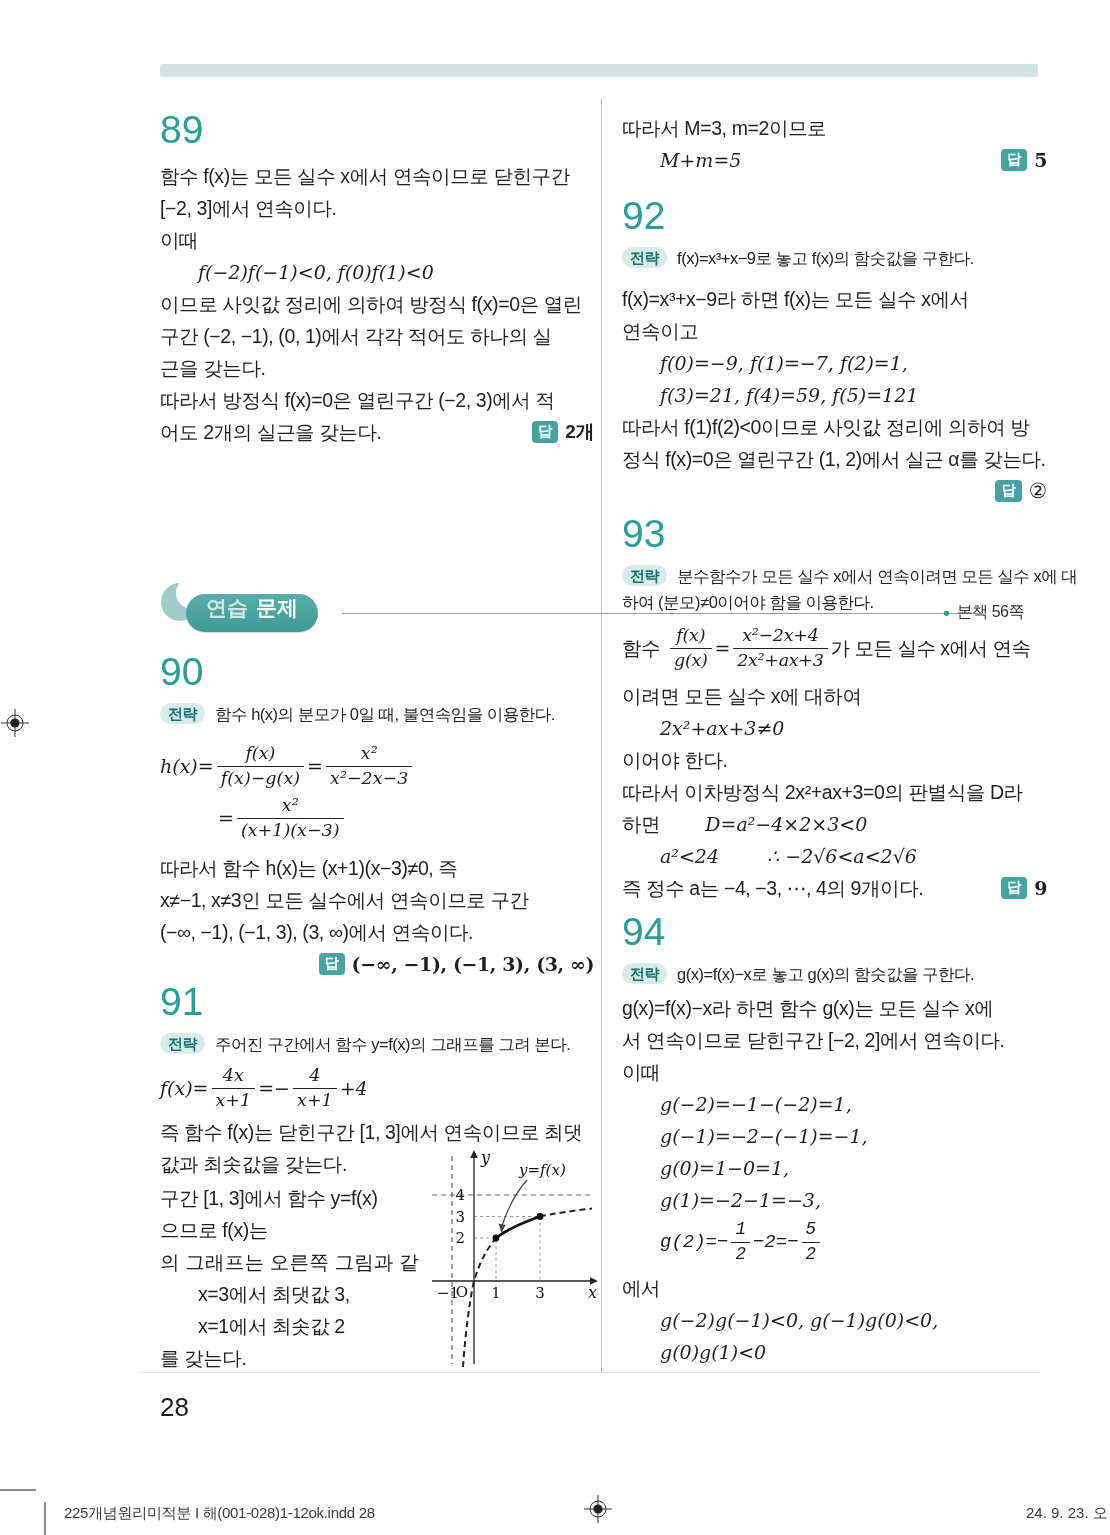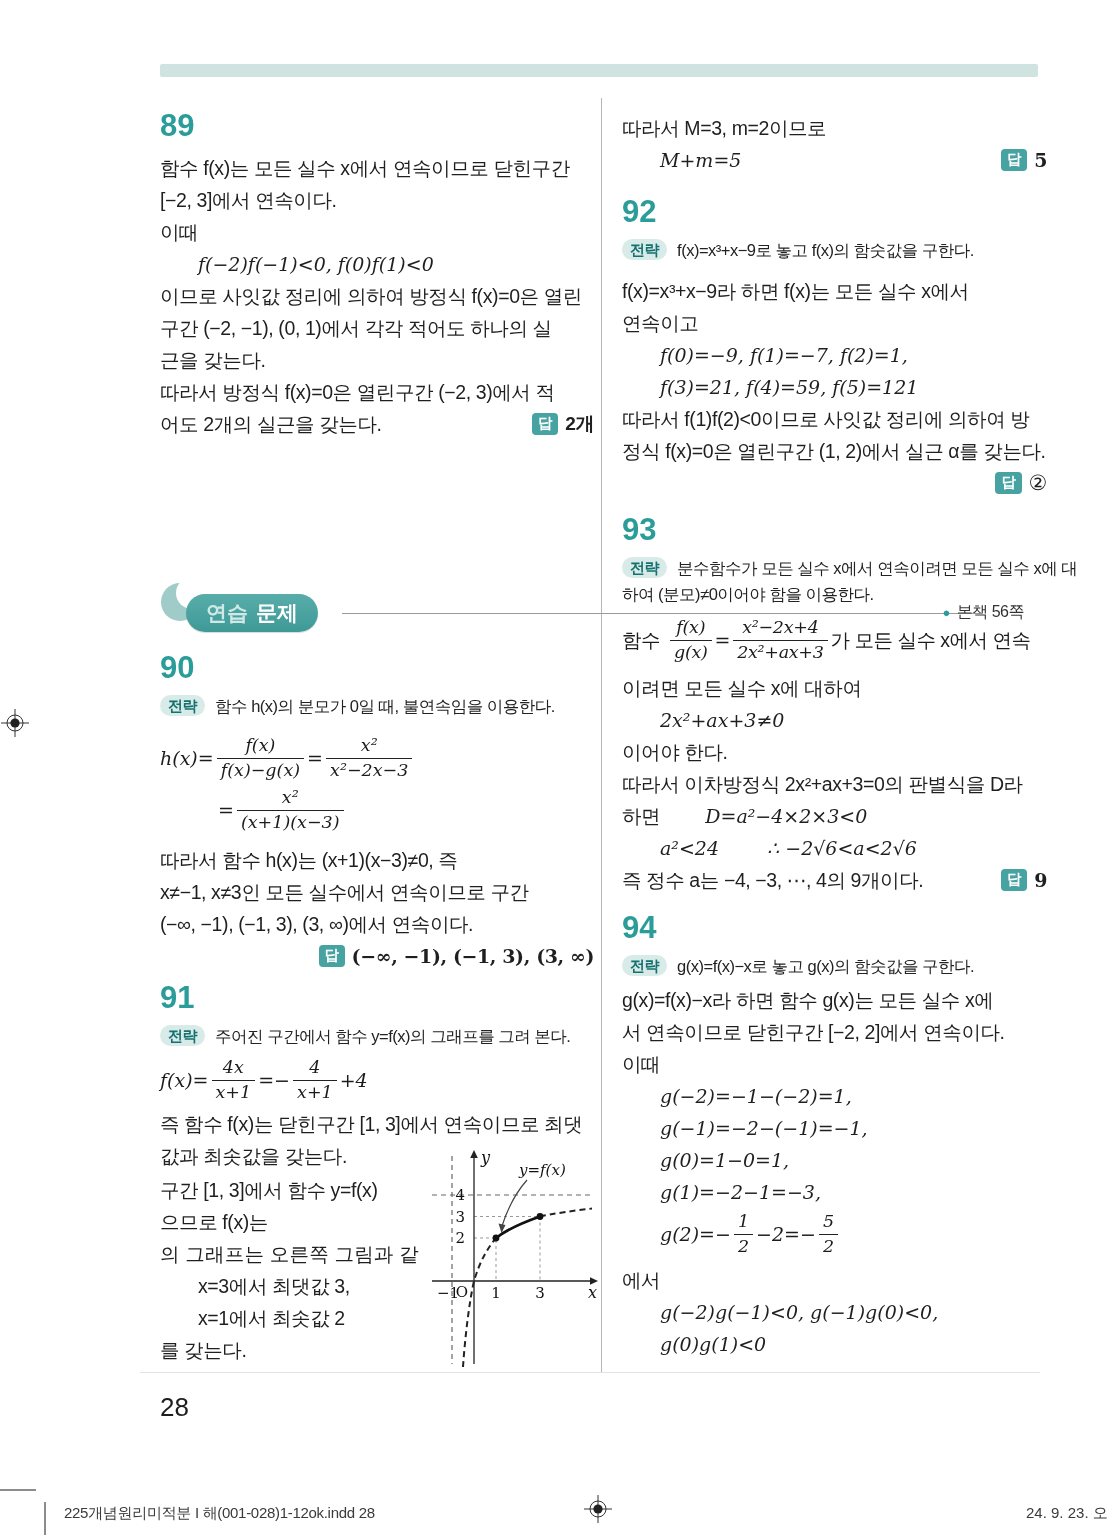--- a/index.html
+++ b/index.html
@@ -2,42 +2,42 @@
 <html><head>
 <meta charset="utf-8">
 <style>
   html,body{margin:0;padding:0;background:#fff;}
   .page{position:relative;width:1110px;height:1535px;background:#fff;overflow:hidden;
         font-family:"Liberation Sans","DejaVu Sans",sans-serif;color:#1f1f1f;}
   .topbar{position:absolute;left:160px;top:64px;width:878px;height:13px;background:#cfe4e1;border-radius:2px;}
   .coldiv{position:absolute;left:601px;top:98px;width:1px;height:1274px;background:#b7b7b7;}
   .botrule{position:absolute;left:140px;top:1372px;width:900px;height:1px;background:#e3e3e3;}
   .sec{position:absolute;width:434px;}
-  .pnum{font-size:31px;font-weight:bold;color:#2a9c99;line-height:1;margin-bottom:11px;}
+  .pnum{font-size:39px;font-weight:normal;color:#2a9c99;line-height:1;margin-bottom:11px;}
   .line{height:32px;line-height:32px;font-size:19.5px;letter-spacing:-0.4px;white-space:nowrap;color:#1f1f1f;}
   .mline{font-family:"DejaVu Serif","Liberation Serif",serif;font-style:italic;font-size:19px;letter-spacing:0;}
   .ml{margin-left:38px;}
   .strat{height:26px;line-height:24px;font-size:16.5px;letter-spacing:-0.5px;white-space:nowrap;color:#222;}
   .sbadge{display:inline-block;background:#d9ebe8;color:#15716f;border-radius:11px;padding:0 8px;
           font-weight:bold;font-size:15px;line-height:21px;margin-right:6px;vertical-align:1px;}
   .ansline{display:flex;justify-content:space-between;align-items:center;}
   .ansright{display:flex;justify-content:flex-end;align-items:center;gap:7px;}
   .abadge{background:#46a3a1;color:#fff;font-size:14.5px;font-weight:bold;border-radius:4px;
           padding:1px 6px;line-height:1.35;font-style:normal;font-family:"Liberation Sans",sans-serif;}
   .aval{font-weight:bold;font-family:"DejaVu Serif","Liberation Serif",serif;font-size:19px;font-style:normal;}
   .eqrow{display:flex;align-items:center;font-family:"DejaVu Serif","Liberation Serif",serif;
          font-style:italic;font-size:19px;color:#1c1c1c;white-space:nowrap;}
   .frac{display:inline-block;text-align:center;font-size:17.5px;line-height:1.12;margin:0 3px;}
   .frac .fn{display:block;border-bottom:1.3px solid #222;padding:0 4px 2px;}
   .frac .fd{display:block;padding:2px 4px 0;}
   .kr{font-family:"Liberation Sans","DejaVu Sans",sans-serif;font-style:normal;font-size:19.5px;letter-spacing:-0.5px;}
   
   .phdr{position:absolute;left:160px;top:586px;width:880px;height:50px;}
   .pill{position:absolute;left:26px;top:8px;height:38px;border-radius:19px;
-        background:linear-gradient(#58adaa,#3e9a97);color:#fff;display:flex;align-items:center;
+        background:linear-gradient(#58adaa,#3e9a97);color:#fff;display:flex;
         padding:0 20px;font-size:21px;font-weight:bold;gap:8px;box-shadow:0 1px 1px rgba(0,0,0,.15);}
   .pill .lt{color:#cfe9e7;}
   .hline{position:absolute;left:182px;top:27px;width:640px;height:1px;background:#9a9a9a;}
   .href{position:absolute;right:16px;top:16px;font-size:16px;color:#333;letter-spacing:-0.5px;white-space:nowrap;}
   .href .dot{color:#2a9c99;font-size:13px;margin-right:7px;}
   
   .pageno{position:absolute;left:160px;top:1392px;font-size:26px;color:#1d1d1d;}
   .ftl{position:absolute;left:64px;top:1504px;font-size:15px;color:#3a3a3a;letter-spacing:-0.3px;white-space:nowrap;}
   .ftr{position:absolute;left:1026px;top:1504px;width:84px;font-size:15px;color:#3a3a3a;
        white-space:nowrap;overflow:hidden;}
@@ -266,21 +266,21 @@
       <span class="sbadge">전략</span>
       <span>g(x)=f(x)−x로 놓고 g(x)의 함숫값을 구한다.</span>
     </div>
     <div class="line" style="margin-top:4px;">g(x)=f(x)−x라 하면 함수 g(x)는 모든 실수 x에</div>
     <div class="line">서 연속이므로 닫힌구간 [−2, 2]에서 연속이다.</div>
     <div class="line">이때</div>
     <div class="line mline ml">g(−2)=−1−(−2)=1,</div>
     <div class="line mline ml">g(−1)=−2−(−1)=−1,</div>
     <div class="line mline ml">g(0)=1−0=1,</div>
     <div class="line mline ml">g(1)=−2−1=−3,</div>
-    <div class="eqrow ml" style="height:52px;">
+    <div class="eqrow ml" style="height:52px;font-family:Liberation Mono, monospace;">
       <span>g(2)=−</span>
       <span class="frac">
         <span class="fn">1</span>
         <span class="fd">2</span>
       </span>
       <span>−2=−</span>
       <span class="frac">
         <span class="fn">5</span>
         <span class="fd">2</span>
       </span>

